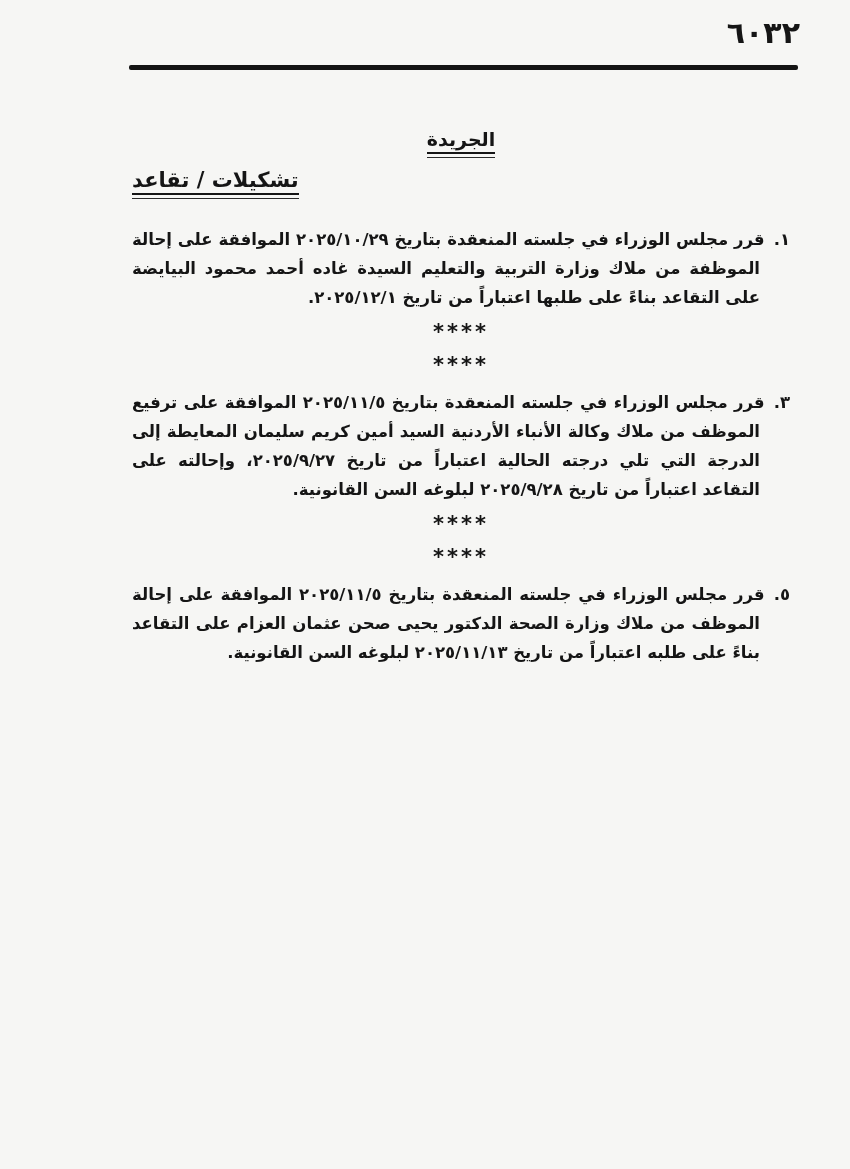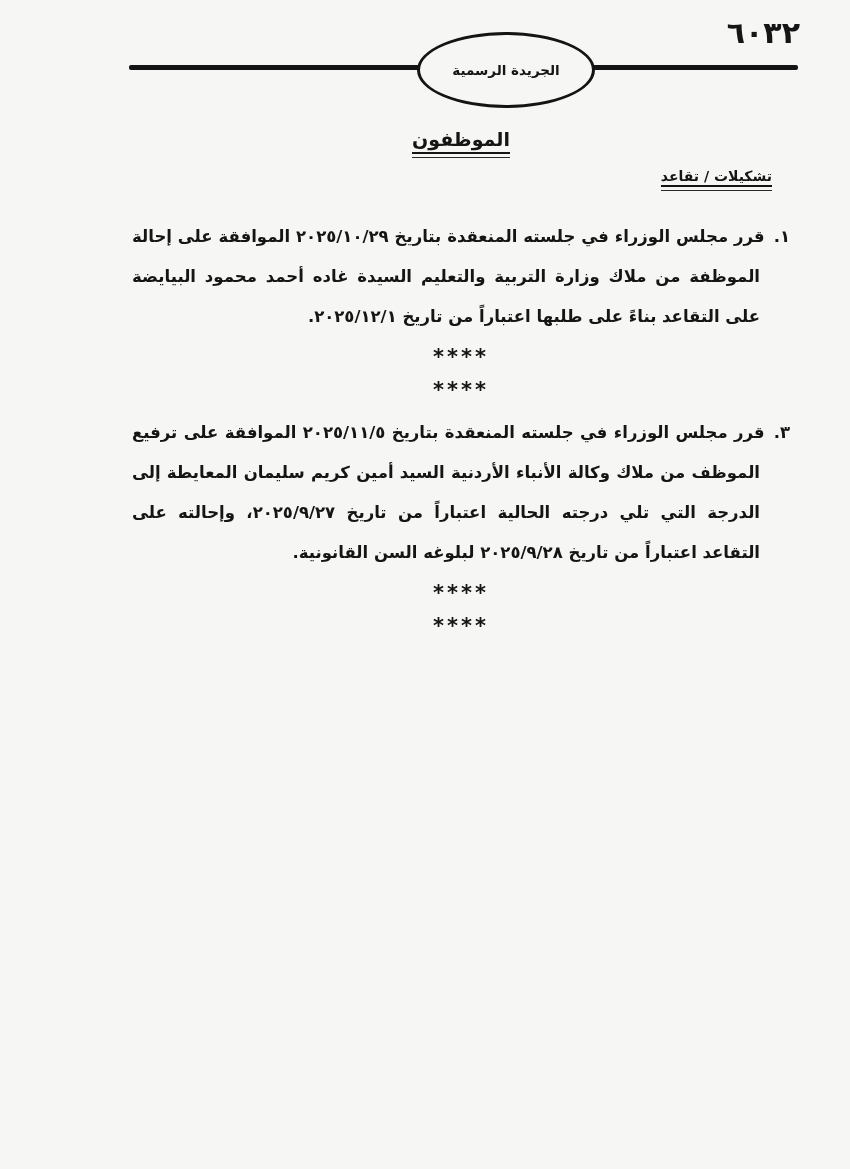--- a/index.html
+++ b/index.html
@@ -66,40 +66,40 @@
     right: 60px;
     left: 58px;
   }
   .page-title {
     text-align: center;
     margin: 10px 0 10px 0;
     font-size: 19px;
     font-weight: 700;
   }
   .section-title {
-    text-align: right;
+    text-align: left;
     margin: 10px 18px 26px 0;
-    font-size: 14px;
+    font-size: 21px;
     font-weight: 700;
   }
   .u2-outer {
     display: inline-block;
     border-bottom: 1.5px solid #2a2a2a;
     padding-bottom: 3px;
   }
   .u2-inner {
     display: inline-block;
     border-bottom: 2.5px solid #151515;
     padding-bottom: 1.5px;
   }
 
   .item {
     font-size: 16.5px;
     font-weight: 700;
-    line-height: 40px;
+    line-height: 29px;
     text-align: justify;
     padding-right: 30px;
     text-indent: -30px;
     margin: 0;
   }
   .item-num {
     margin-left: 9px;
   }
   .separator {
     text-align: center;
@@ -110,28 +110,25 @@
     margin: 10px 0 13px 0;
   }
 </style>
 </head>
 <body>
 
 <div class="page">
 
   <div class="page-number">٦٠٣٢</div>
   <div class="header-rule"></div>
-  <div class="banner-ellipse">
-    <span class="banner-text">الجريدة الرسمية</span>
-  </div>
 
   <div class="content">
 
     <div class="page-title">
-      <span class="u2-outer"><span class="u2-inner">الموظفون</span></span>
+      <span class="u2-outer"><span class="u2-inner">الجريدة</span></span>
     </div>
 
     <div class="section-title">
       <span class="u2-outer"><span class="u2-inner">تشكيلات / تقاعد</span></span>
     </div>
 
     <p class="item">
       <span class="item-num">١.</span><span class="item-text">قرر مجلس الوزراء في جلسته المنعقدة بتاريخ ٢٠٢٥/١٠/٢٩ الموافقة على إحالة الموظفة من ملاك وزارة التربية والتعليم السيدة غاده أحمد محمود البيايضة على التقاعد بناءً على طلبها اعتباراً من تاريخ ٢٠٢٥/١٢/١.</span>
     </p>
 
@@ -142,15 +139,18 @@
 
     <p class="item">
       <span class="item-num">٣.</span><span class="item-text">قرر مجلس الوزراء في جلسته المنعقدة بتاريخ ٢٠٢٥/١١/٥ الموافقة على ترفيع الموظف من ملاك وكالة الأنباء الأردنية السيد أمين كريم سليمان المعايطة إلى الدرجة التي تلي درجته الحالية اعتباراً من تاريخ ٢٠٢٥/٩/٢٧، وإحالته على التقاعد اعتباراً من تاريخ ٢٠٢٥/٩/٢٨ لبلوغه السن القانونية.</span>
     </p>
 
     <div class="separator">****</div>
 
 
     <div class="separator">****</div>
 
+    <p class="item">
+      <span class="item-num">٥.</span><span class="item-text">قرر مجلس الوزراء في جلسته المنعقدة بتاريخ ٢٠٢٥/١١/٥ الموافقة على إحالة الموظف من ملاك وزارة الصحة الدكتور يحيى صحن عثمان العزام على التقاعد بناءً على طلبه اعتباراً من تاريخ ٢٠٢٥/١١/١٣ لبلوغه السن القانونية.</span>
+    </p>
 
   </div>
 </div>
 
 </body></html>

